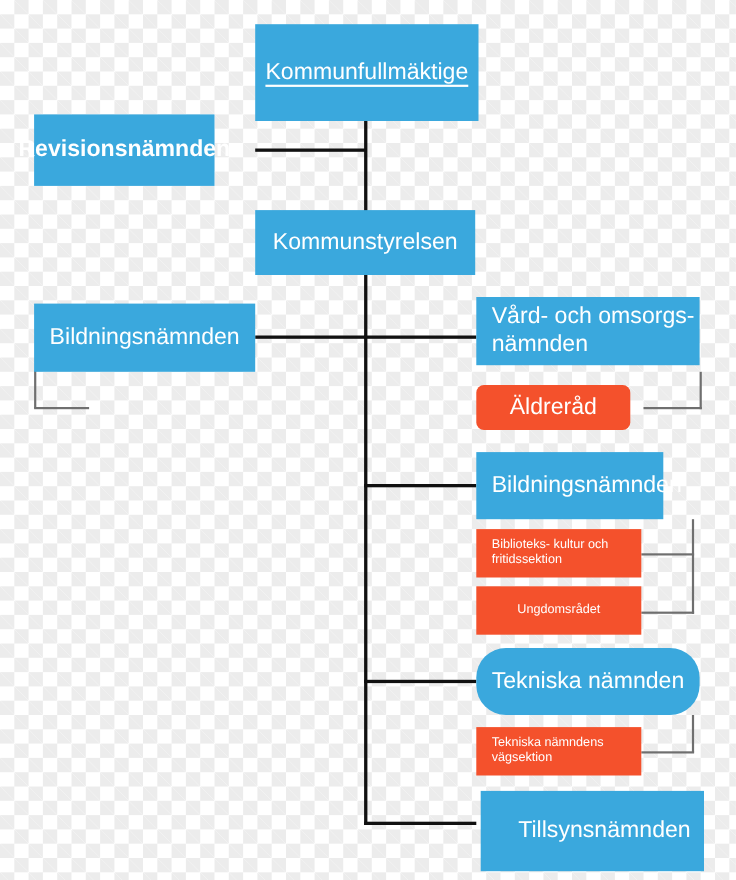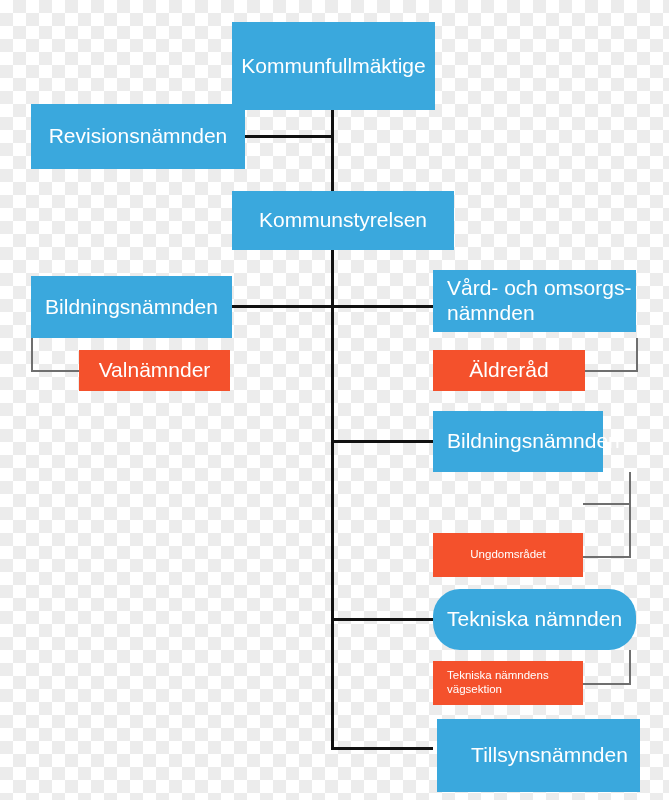--- a/index.html
+++ b/index.html
@@ -40,21 +40,21 @@
 
   .node.center { justify-content: center; text-align: center; }
   .node.left   { justify-content: flex-start; text-align: left; }
 
   .node.big   { font-size: 21px; }
   .node.small { font-size: 11.5px; }
 
   .node .pad-l { padding-left: 14px; }
   .node .pad-c { padding: 0 10px; }
 
-  .underlined { text-underline-offset: 5px; text-decoration-thickness: 2px; }
+  .underlined { text-decoration: underline; text-underline-offset: 5px; text-decoration-thickness: 2px; }
 
   
   .conn {
     position: absolute;
     z-index: 1;
   }
   .conn.black { background: #111111; }
   .conn.gray  { background: #6f6f6f; }
   .conn.h { height: 3px; }
   .conn.v { width: 3px; }
@@ -92,49 +92,50 @@
   <div class="conn gray h" style="left:583px; top:503px; width:48px;"></div>
   <div class="conn gray h" style="left:583px; top:556px; width:48px;"></div>
 
   <div class="conn gray v" style="left:629px; top:650px; height:34px;"></div>
   <div class="conn gray h" style="left:583px; top:683px; width:48px;"></div>
 
   <div class="node blue big center" style="left:232px; top:22px; width:203px; height:88px;">
     <span class="pad-c underlined">Kommunfullmäktige</span>
   </div>
 
-  <div class="node blue big center" style="left:31px; top:104px; width:214px; height:65px;">
+  <div class="node blue big center" style="left:31px; top:104px; width:164px; height:65px;font-weight:bold;">
     <span class="pad-c">Revisionsnämnden</span>
   </div>
 
-  <div class="node blue big center" style="left:232px; top:191px; width:222px; height:59px;">
+  <div class="node blue big center" style="left:232px; top:191px; width:200px; height:59px;">
     <span class="pad-c">Kommunstyrelsen</span>
   </div>
 
   <div class="node blue big center" style="left:31px; top:276px; width:201px; height:62px;">
     <span class="pad-c">Bildningsnämnden</span>
   </div>
 
-  <div class="node orange big center" style="left:79px; top:350px; width:151px; height:41px;">
-    <span class="pad-c">Valnämnder</span>
-  </div>
 
   <div class="node blue big left" style="left:433px; top:270px; width:203px; height:62px;">
     <span class="pad-l">Vård- och omsorgs-
 nämnden</span>
   </div>
 
-  <div class="node orange big center" style="left:433px; top:350px; width:152px; height:41px;">
+  <div class="node orange big center" style="left:433px; top:350px; width:140px; height:41px;border-radius:7px;">
     <span class="pad-c">Äldreråd</span>
   </div>
 
   <div class="node blue big left" style="left:433px; top:411px; width:170px; height:61px;">
     <span class="pad-l">Bildningsnämnden</span>
   </div>
 
+  <div class="node orange small left" style="left:433px; top:481px; width:150px; height:44px;">
+    <span class="pad-l">Biblioteks- kultur och
+fritidssektion</span>
+  </div>
 
   <div class="node orange small center" style="left:433px; top:533px; width:150px; height:44px;">
     <span class="pad-c">Ungdomsrådet</span>
   </div>
 
   <div class="node blue big left" style="left:433px; top:589px; width:203px; height:61px;border-radius:27px;">
     <span class="pad-l">Tekniska nämnden</span>
   </div>
 
   <div class="node orange small left" style="left:433px; top:661px; width:150px; height:44px;">

